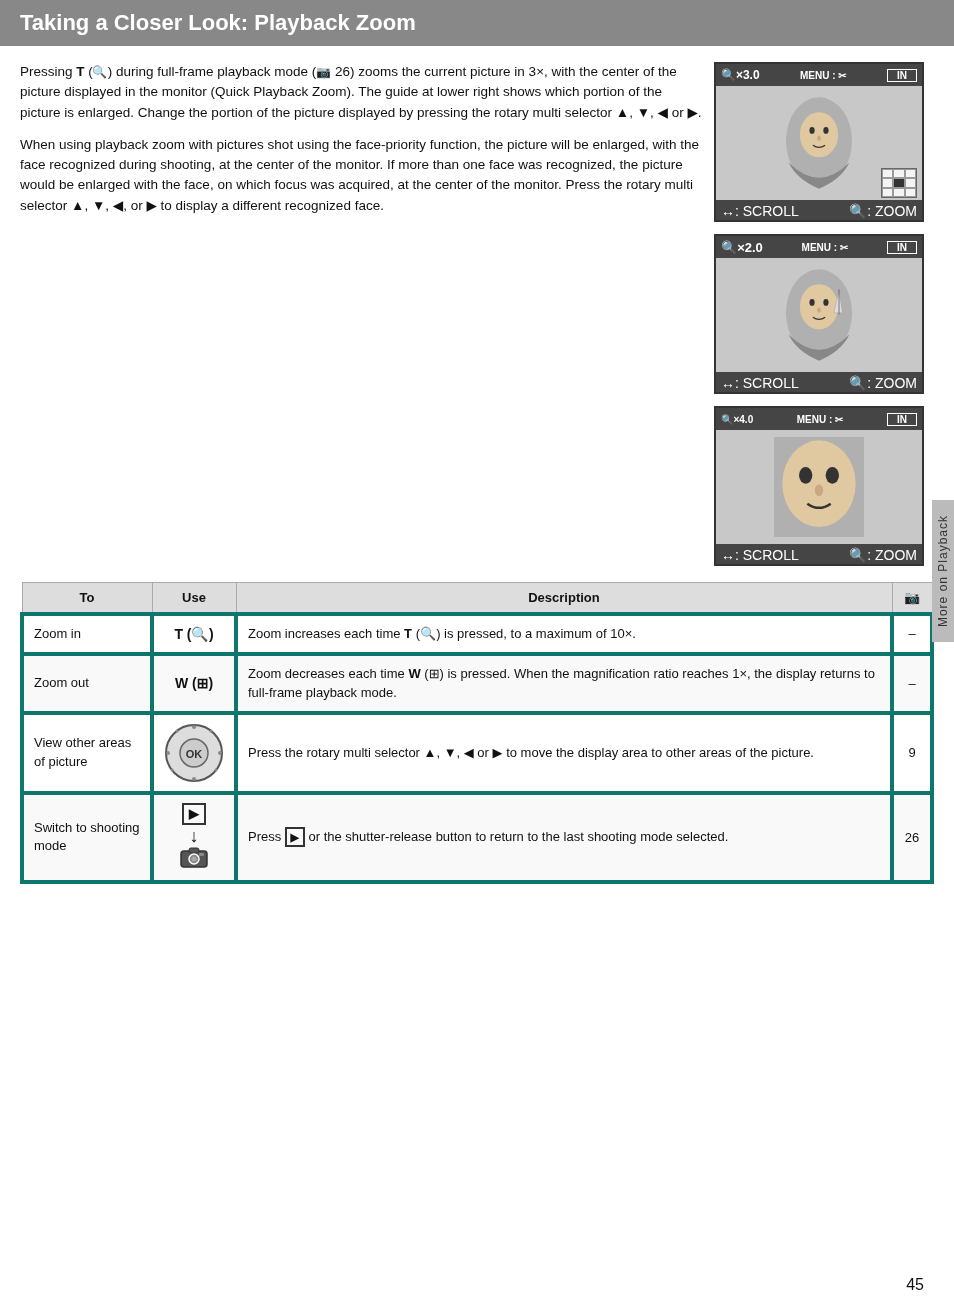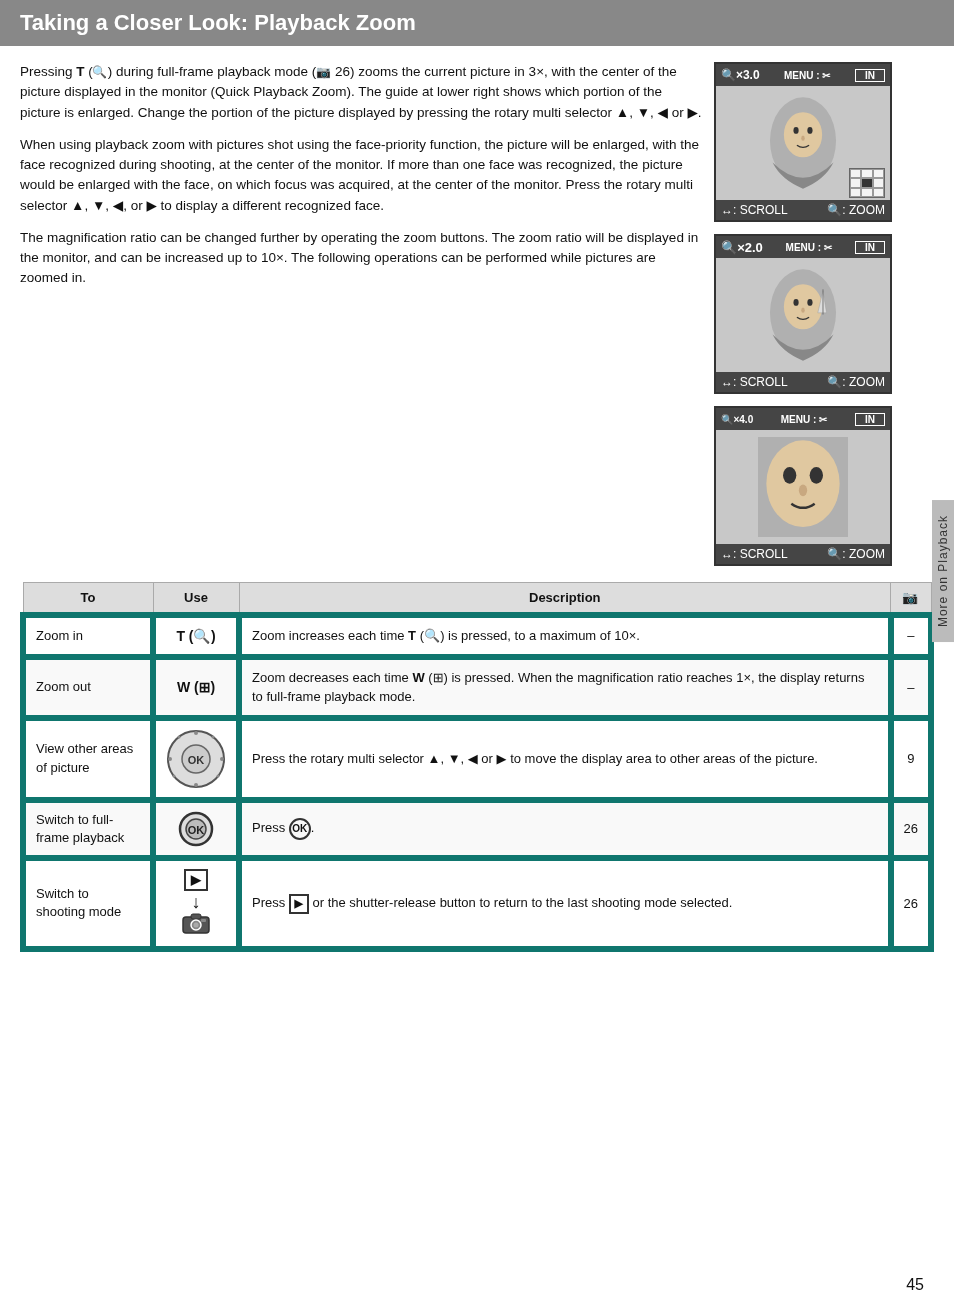--- a/index.html
+++ b/index.html
@@ -48,21 +48,21 @@
     .text-column p {
       margin-bottom: 12px;
       line-height: 1.5;
       font-size: 13.5px;
     }
 
     
     .camera-screen {
       border: 2px solid #333;
       background: #e8e8e8;
-      width: 178px;
+      width: 210px;
       height: 160px;
       position: relative;
       overflow: hidden;
     }
     .camera-screen .top-bar {
       background: rgba(0,0,0,0.7);
       color: #fff;
       font-size: 11px;
       font-weight: bold;
       padding: 2px 5px;
@@ -76,24 +76,23 @@
       padding: 0 9px;
       font-size: 10px;
     }
     .camera-screen .bottom-bar {
       position: absolute;
       bottom: 0;
       left: 0;
       right: 0;
       background: rgba(0,0,0,0.7);
       color: #fff;
-      font-size: 12px;
+      font-size: 14px;
       padding: 3px 5px;
       display: flex;
-      align-items: center;
       justify-content: space-between;
       height: 20px;
     }
     .camera-screen .portrait {
       position: absolute;
       top: 22px;
       left: 0;
       right: 0;
       bottom: 20px;
       display: flex;
@@ -142,21 +141,21 @@
 
     table th {
       border: 1px solid #aaa;
       padding: 7px 10px;
       text-align: center;
       font-weight: bold;
       font-size: 13px;
     }
 
     table td {
-      border: 6px solid #0f766e;
+      border: 4px solid #0f766e;
       padding: 8px 10px;
       vertical-align: middle;
     }
 
     table td.to-cell {
       text-align: left;
       width: 130px;
       font-size: 13px;
       line-height: 1.4;
     }
@@ -260,23 +259,20 @@
 </div>
 
 <div class="main-content">
   <div class="text-column">
     <p>
       Pressing <span class="inline-bold">T</span> (<span style="font-size:12px;font-weight:bold;">🔍</span>) during full-frame playback mode (<span style="font-weight:bold;font-size:12px;">📷</span> 26) zooms the current picture in 3×, with the center of the picture displayed in the monitor (Quick Playback Zoom). The guide at lower right shows which portion of the picture is enlarged. Change the portion of the picture displayed by pressing the rotary multi selector ▲, ▼, ◀ or ▶.
     </p>
     <p>
       When using playback zoom with pictures shot using the face-priority function, the picture will be enlarged, with the face recognized during shooting, at the center of the monitor. If more than one face was recognized, the picture would be enlarged with the face, on which focus was acquired, at the center of the monitor. Press the rotary multi selector ▲, ▼, ◀, or ▶ to display a different recognized face.
     </p>
-    <p>
-      The magnification ratio can be changed further by operating the zoom buttons. The zoom ratio will be displayed in the monitor, and can be increased up to 10×. The following operations can be performed while pictures are zoomed in.
-    </p>
   </div>
 
   <div class="images-column">
 
     <div class="camera-screen">
       <div class="top-bar">
         <span style="font-size:12px;font-weight:bold;">🔍×3.0</span>
         <span style="font-size:10px;">MENU : ✂</span>
         <span class="in-badge">IN</span>
       </div>
@@ -420,36 +416,20 @@
               <text x="30" y="35" text-anchor="middle" font-size="11" font-weight="bold" fill="#333">OK</text>
             </svg>
           </div>
         </td>
         <td class="desc-cell">
           Press the rotary multi selector ▲, ▼, ◀ or ▶ to move the display area to other areas of the picture.
         </td>
         <td class="ref-cell">9</td>
       </tr>
 
-      <tr>
-        <td class="to-cell">Switch to full-frame playback</td>
-        <td class="use-cell">
-          <div style="display:flex;align-items:center;justify-content:center;">
-            <svg viewBox="0 0 36 36" width="36" height="36" xmlns="http://www.w3.org/2000/svg">
-              <circle cx="18" cy="18" r="16" fill="#ddd" stroke="#333" stroke-width="2.5"></circle>
-              <circle cx="18" cy="18" r="10" fill="#bbb" stroke="#444" stroke-width="1.5"></circle>
-              <text x="18" y="23" text-anchor="middle" font-size="11" font-weight="bold" fill="#222">OK</text>
-            </svg>
-          </div>
-        </td>
-        <td class="desc-cell">
-          Press <span style="display:inline-flex;align-items:center;justify-content:center;width:22px;height:22px;border:2px solid #333;border-radius:50%;font-size:10px;font-weight:bold;vertical-align:middle;">OK</span>.
-        </td>
-        <td class="ref-cell">26</td>
-      </tr>
 
 
       <tr>
         <td class="to-cell">Switch to shooting mode</td>
         <td class="use-cell">
           <div class="shooting-icon-cell">
 
             <div style="display:inline-flex;align-items:center;justify-content:center;width:24px;height:22px;border:2px solid #333;font-size:13px;font-weight:bold;">▶</div>
 
             <div style="font-size:18px;font-weight:bold;line-height:1;">↓</div>

